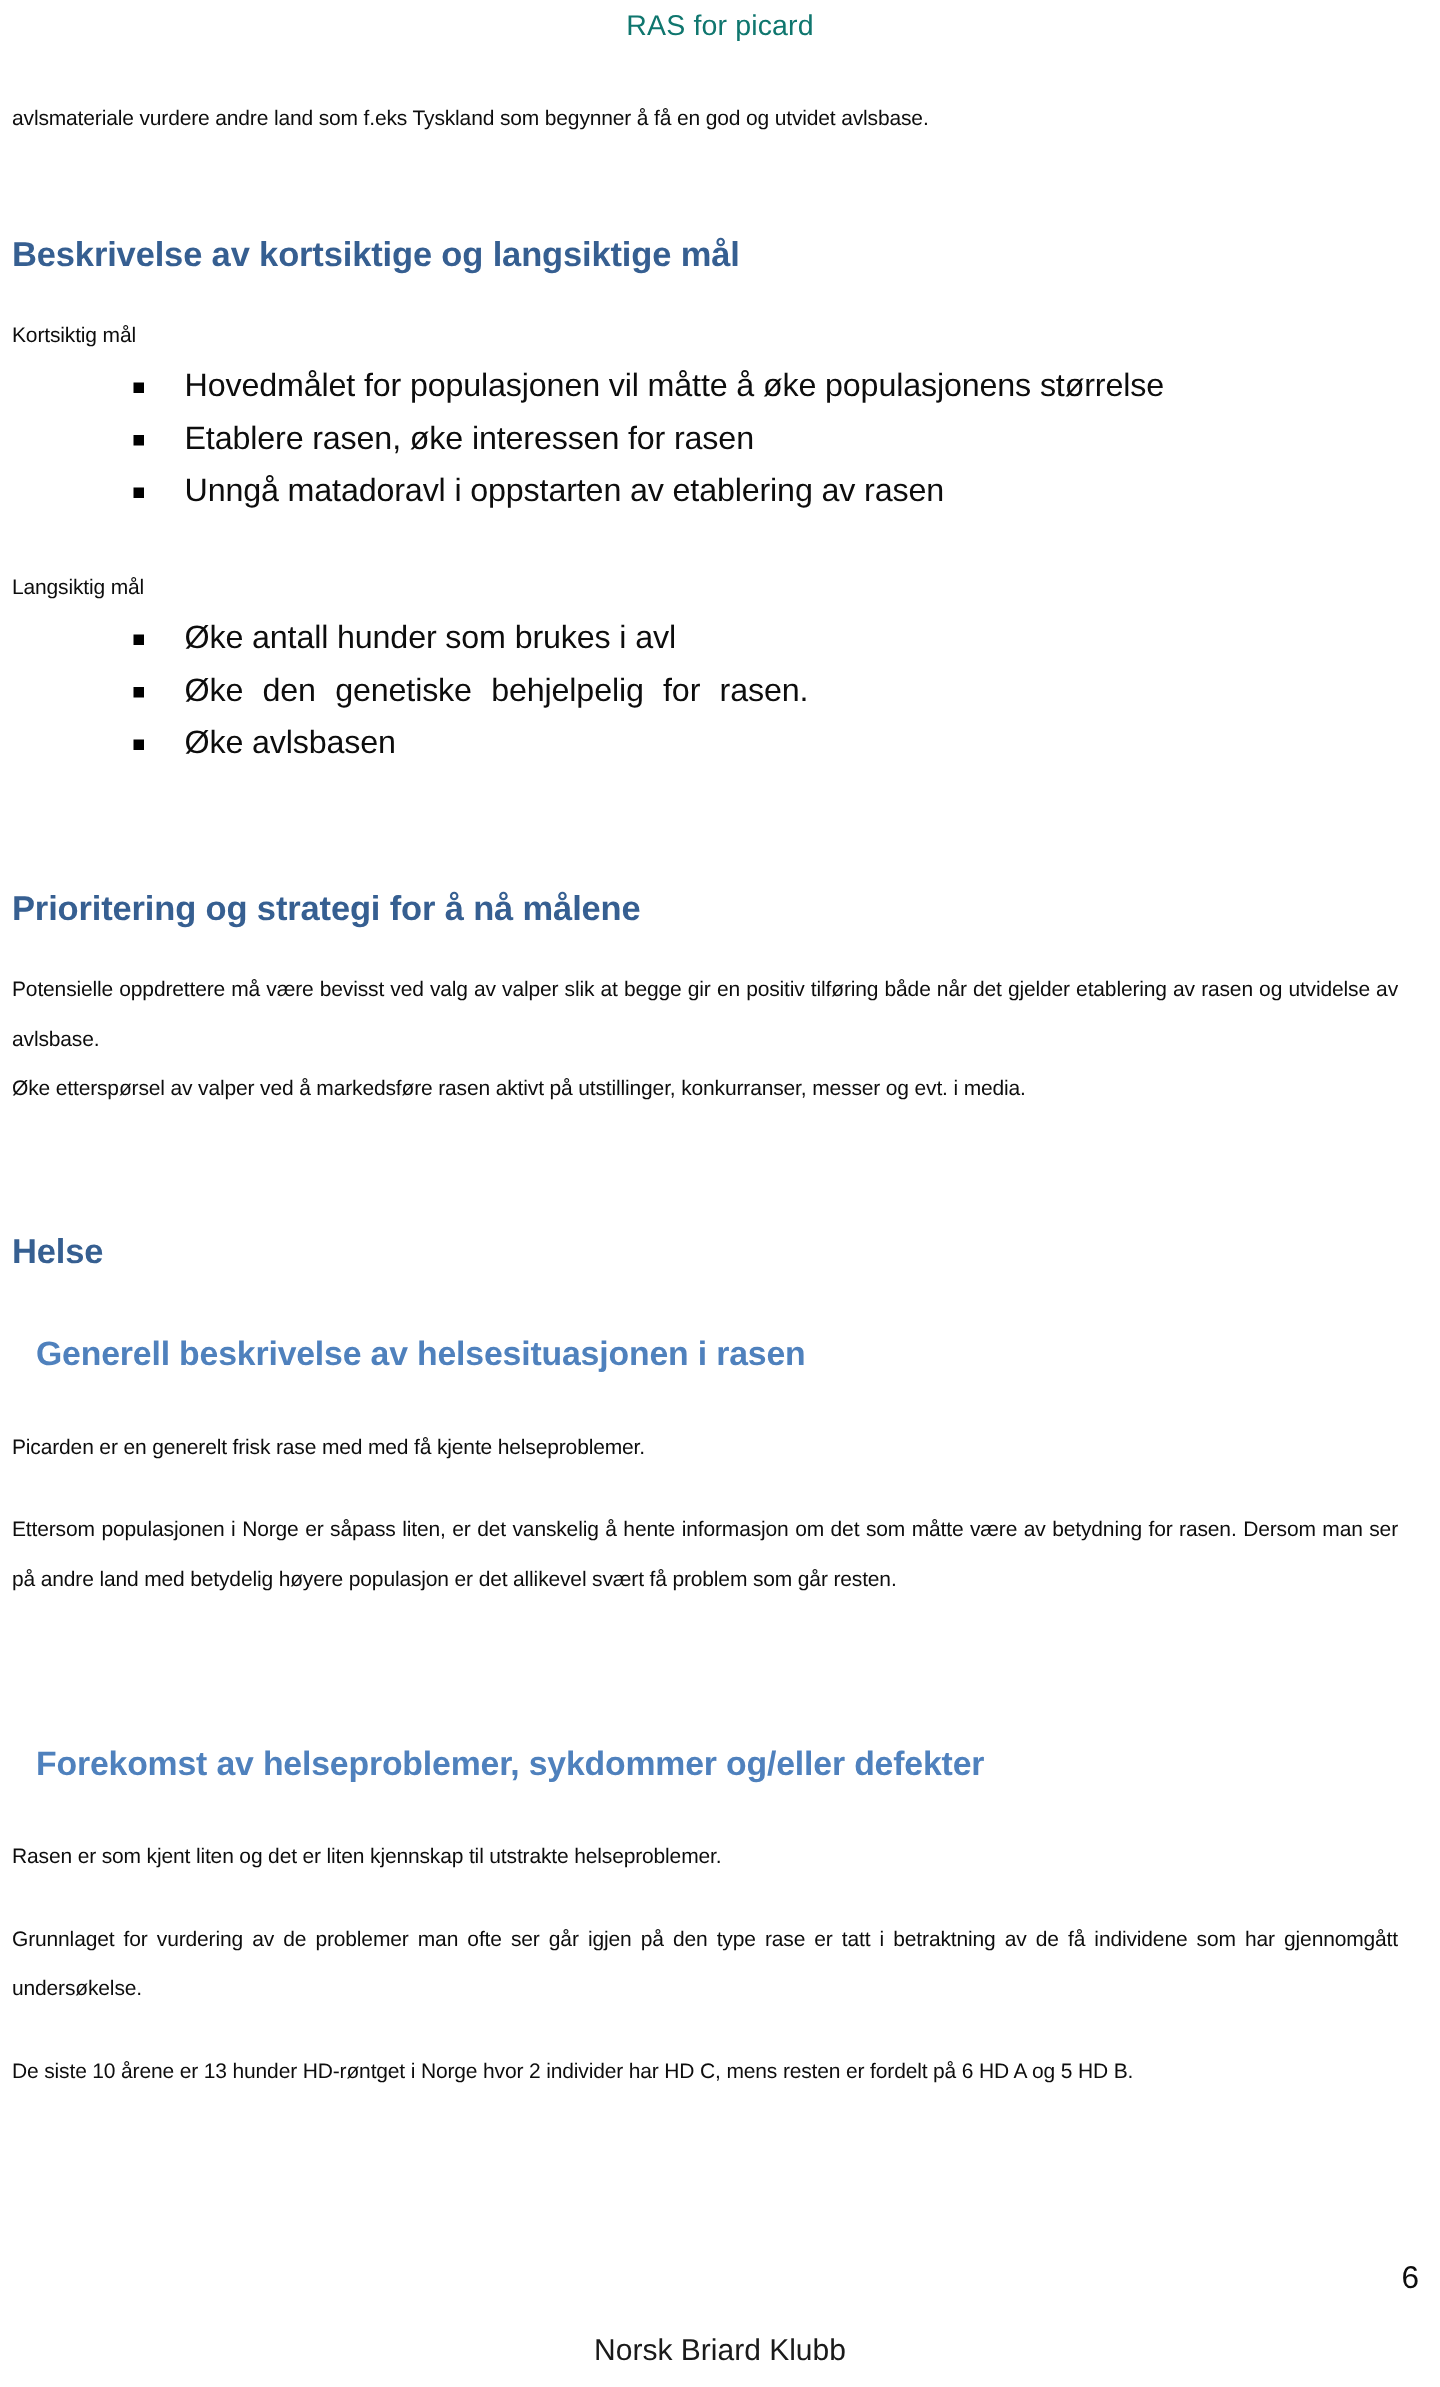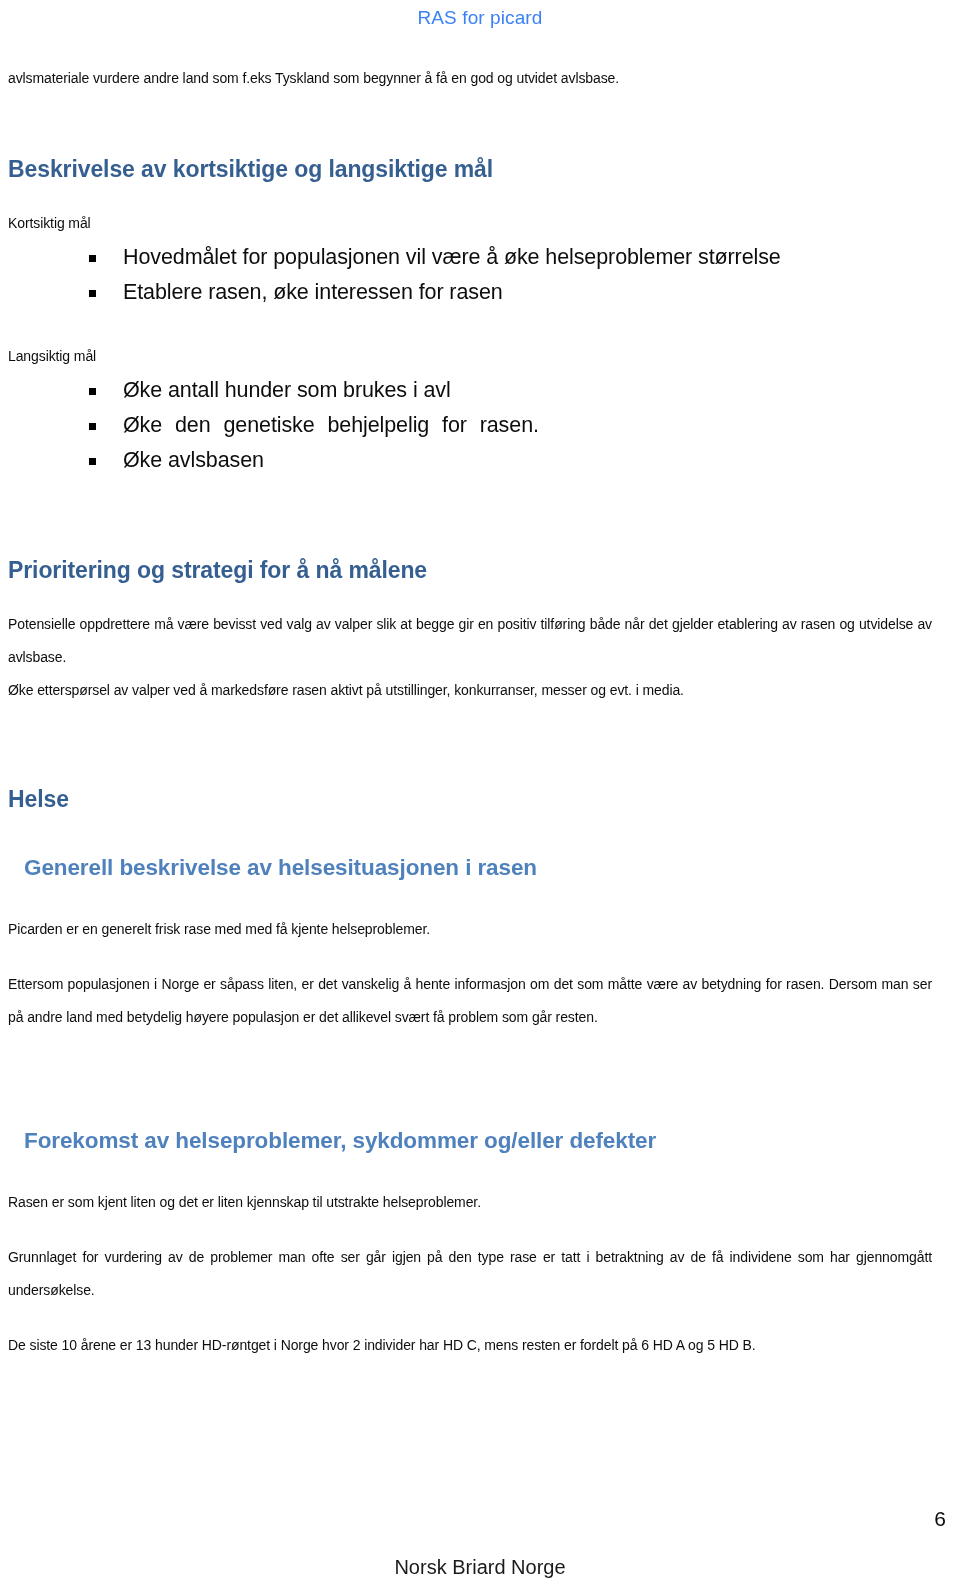--- a/index.html
+++ b/index.html
@@ -22,21 +22,21 @@
   }
   
   .running-header {
     position: absolute;
     top: 6px;
     left: 0;
     width: 960px;
     text-align: center;
     font-size: 19px;
     line-height: 24px;
-    color: #3b82f6;
+    color: #0f766e;
     letter-spacing: 0.1px;
   }
   
   .content {
     position: absolute;
     left: 8px;
     top: 62px;
     width: 924px;
   }
   p.body-text {
@@ -133,26 +133,30 @@
 
     <h1 class="h-major">Beskrivelse av kortsiktige og langsiktige mål</h1>
 
     <div class="gap-s"></div>
 
     <p class="body-text">Kortsiktig mål</p>
 
     <ul class="bullets">
       <li>
         <span class="sq"></span>
-        <span>Hovedmålet for populasjonen vil være å øke helseproblemer størrelse</span>
+        <span>Hovedmålet for populasjonen vil måtte å øke populasjonens størrelse</span>
       </li>
       <li>
         <span class="sq"></span>
         <span>Etablere rasen, øke interessen for rasen</span>
       </li>
+      <li>
+        <span class="sq"></span>
+        <span>Unngå matadoravl i oppstarten av etablering av rasen</span>
+      </li>
     </ul>
 
     <div class="gap-m"></div>
 
     <p class="body-text">Langsiktig mål</p>
 
     <ul class="bullets">
       <li>
         <span class="sq"></span>
         <span>Øke antall hunder som brukes i avl</span>
@@ -207,15 +211,15 @@
     <p class="body-text justify">Grunnlaget for vurdering av de problemer man ofte ser går igjen på den type rase er tatt i betraktning av de få individene som har gjennomgått undersøkelse.</p>
 
     <div class="gap-s"></div>
 
     <p class="body-text justify">De siste 10 årene er 13 hunder HD-røntget i Norge hvor 2 individer har HD C, mens resten er fordelt på 6 HD A og 5 HD B.</p>
 
   </div>
 
   <div class="page-number">6</div>
 
-  <div class="running-footer">Norsk Briard Norge</div>
+  <div class="running-footer">Norsk Briard Klubb</div>
 
 </div>
 
 </body></html>

